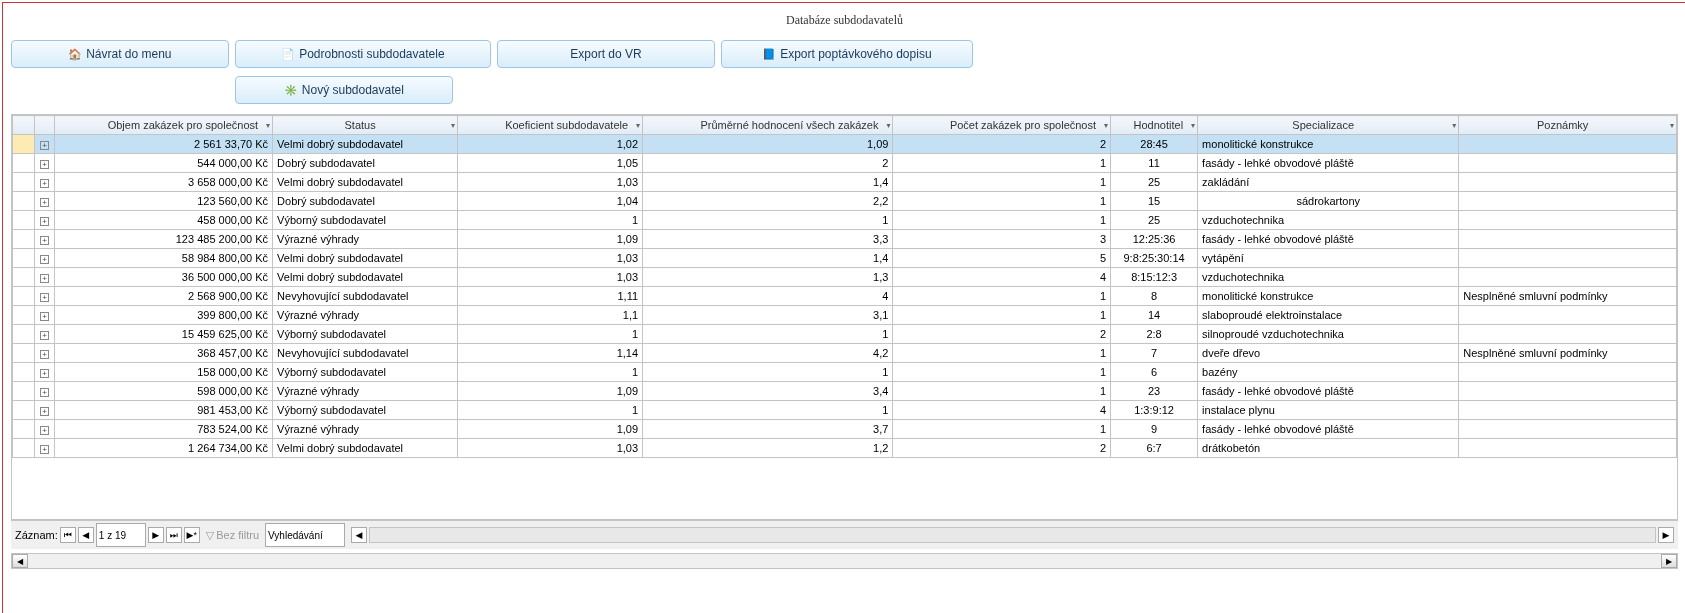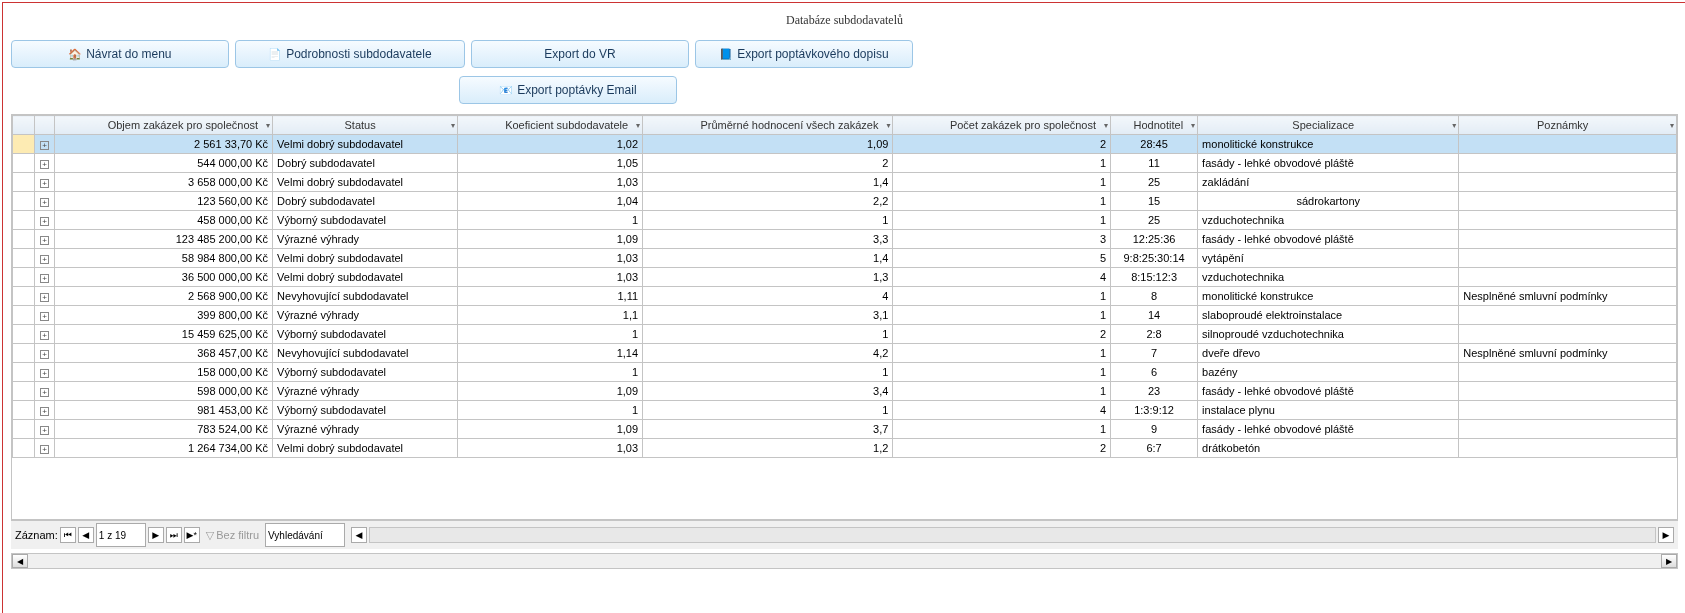--- a/index.html
+++ b/index.html
@@ -161,40 +161,40 @@
 <body>
 
 <div class="outer">
   <div class="title">Databáze subdodavatelů</div>
 
   <div class="toolbar">
     <div class="btn" style="width:218px">
       <span class="icon-home"></span>
       <span>Návrat do menu</span>
     </div>
-    <div class="btn" style="width:230px">
+    <div class="btn" style="width:256px">
       <span class="icon-doc"></span>
       <span>Podrobnosti subdodavatele</span>
     </div>
     <div class="btn" style="width:218px">
       <span>Export do VR</span>
     </div>
-    <div class="btn" style="width:218px">
+    <div class="btn" style="width:252px">
       <span class="icon-word"></span>
       <span>Export poptávkového dopisu</span>
     </div>
   </div>
 
   <div class="toolbar-row2">
     <div class="spacer"></div>
+    <div class="btn" style="width:218px">
+      <span class="icon-new"></span>
+      <span>Nový subdodavatel</span>
+    </div>
     <div class="spacer"></div>
-    <div class="btn" style="width:218px">
-      <span class="icon-mail"></span>
-      <span>Export poptávky Email</span>
-    </div>
   </div>
 
   <div class="grid-wrap">
     <table>
       <thead>
         <tr>
           <th class="col-sel"></th>
           <th class="col-exp"></th>
           <th class="col-objem"><span>Objem zakázek pro společnost</span><span class="dd">▾</span></th>
           <th class="col-status"><span>Status</span><span class="dd">▾</span></th>

